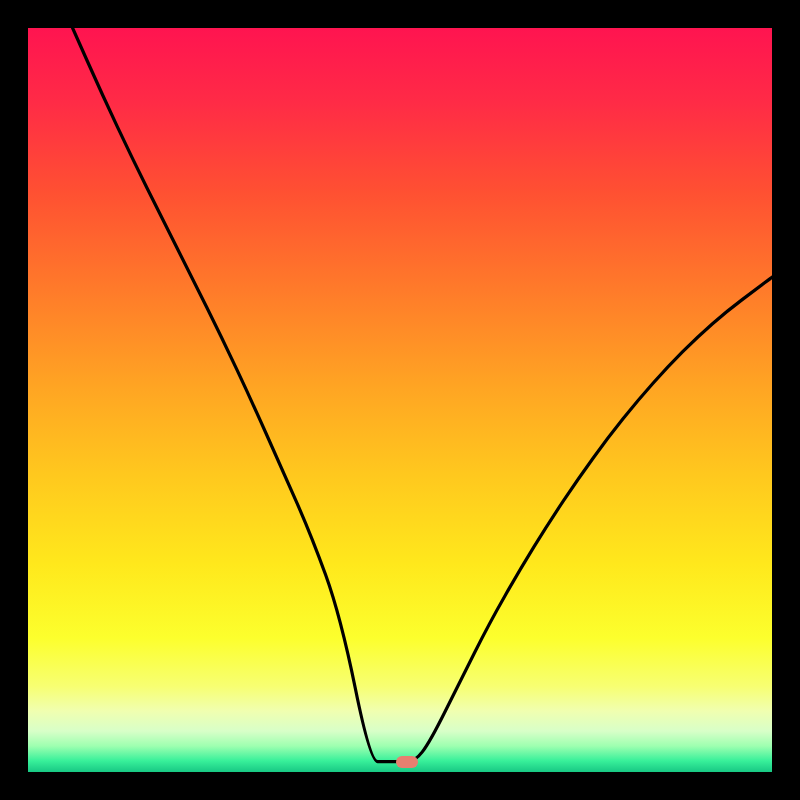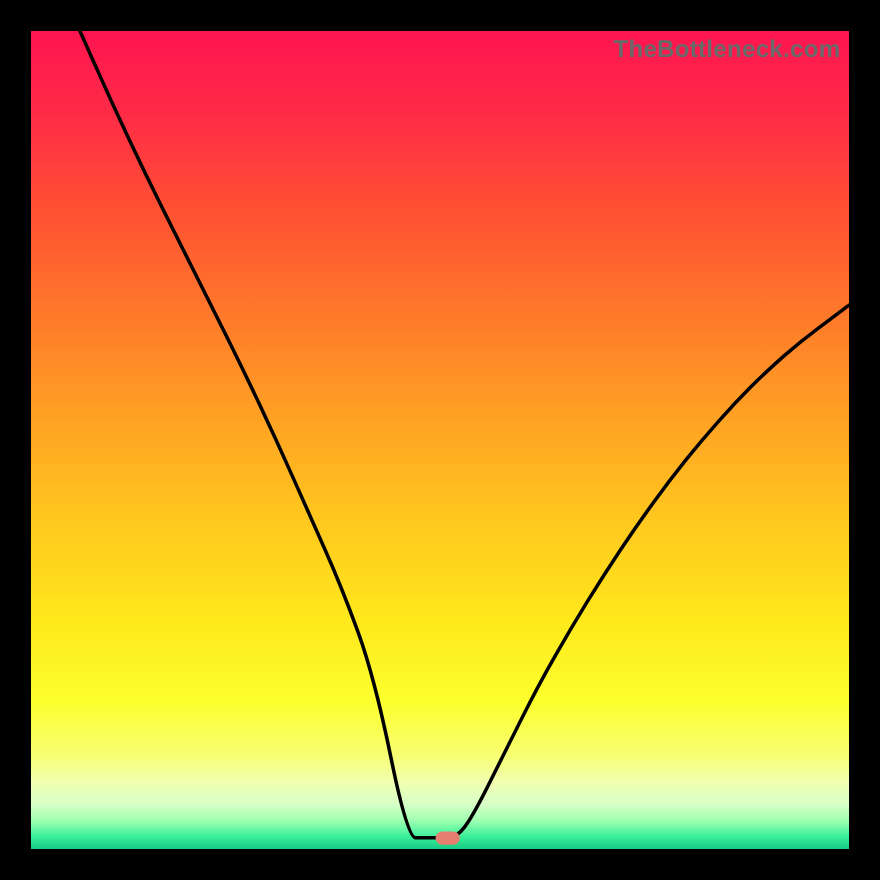--- a/index.html
+++ b/index.html
@@ -70,21 +70,20 @@
             <stop offset="91.8%" stop-color="#f0ffb0"></stop>
             <stop offset="94.5%" stop-color="#d8ffc8"></stop>
             <stop offset="96.5%" stop-color="#9effb0"></stop>
             <stop offset="98.5%" stop-color="#38f09a"></stop>
             <stop offset="100%" stop-color="#18c884"></stop>
           </linearGradient>
       </defs>
       <rect x="0" y="0" width="744" height="744" fill="url(#bg)"></rect>
     </svg>
 
-    <div class="watermark">TheBottleneck.com</div>
 
     <svg class="curve" viewBox="0 0 744 744" preserveAspectRatio="none" aria-hidden="true">
       <path id="curvePath" fill="none" stroke="#000000" stroke-width="3.2" stroke-linejoin="round" stroke-linecap="round" d="M 44.6 0.0 Q 44.6 0.0 59.5 33.5 Q 74.4 67.0 89.3 98.6 Q 104.2 130.2 119.0 160.0 Q 133.9 189.7 148.8 219.5 Q 163.7 249.2 178.6 279.0 Q 193.4 308.8 208.3 340.4 Q 223.2 372.0 238.1 405.5 Q 253.0 439.0 267.8 472.4 Q 282.7 505.9 297.6 546.8 Q 312.5 587.8 327.4 660.7 Q 342.2 733.6 349.7 733.6 Q 357.1 733.6 364.6 733.6 Q 372.0 733.6 379.4 733.6 Q 386.9 733.6 394.3 723.9 Q 401.8 714.2 416.6 684.5 Q 431.5 654.7 446.4 625.0 Q 461.3 595.2 476.2 569.2 Q 491.0 543.1 505.9 518.9 Q 520.8 494.8 535.7 472.4 Q 550.6 450.1 565.4 429.7 Q 580.3 409.2 595.2 390.6 Q 610.1 372.0 625.0 355.3 Q 639.8 338.5 654.7 323.6 Q 669.6 308.8 684.5 295.7 Q 699.4 282.7 714.2 271.6 Q 729.1 260.4 736.6 254.8 T 744.0 249.2"></path>
     </svg>
 
     <div id="marker" class="marker" style="left: 379.44px; top: 733.584px; background: rgb(231, 127, 112);"></div>
   </div>
 </div>
 
 </body></html>

